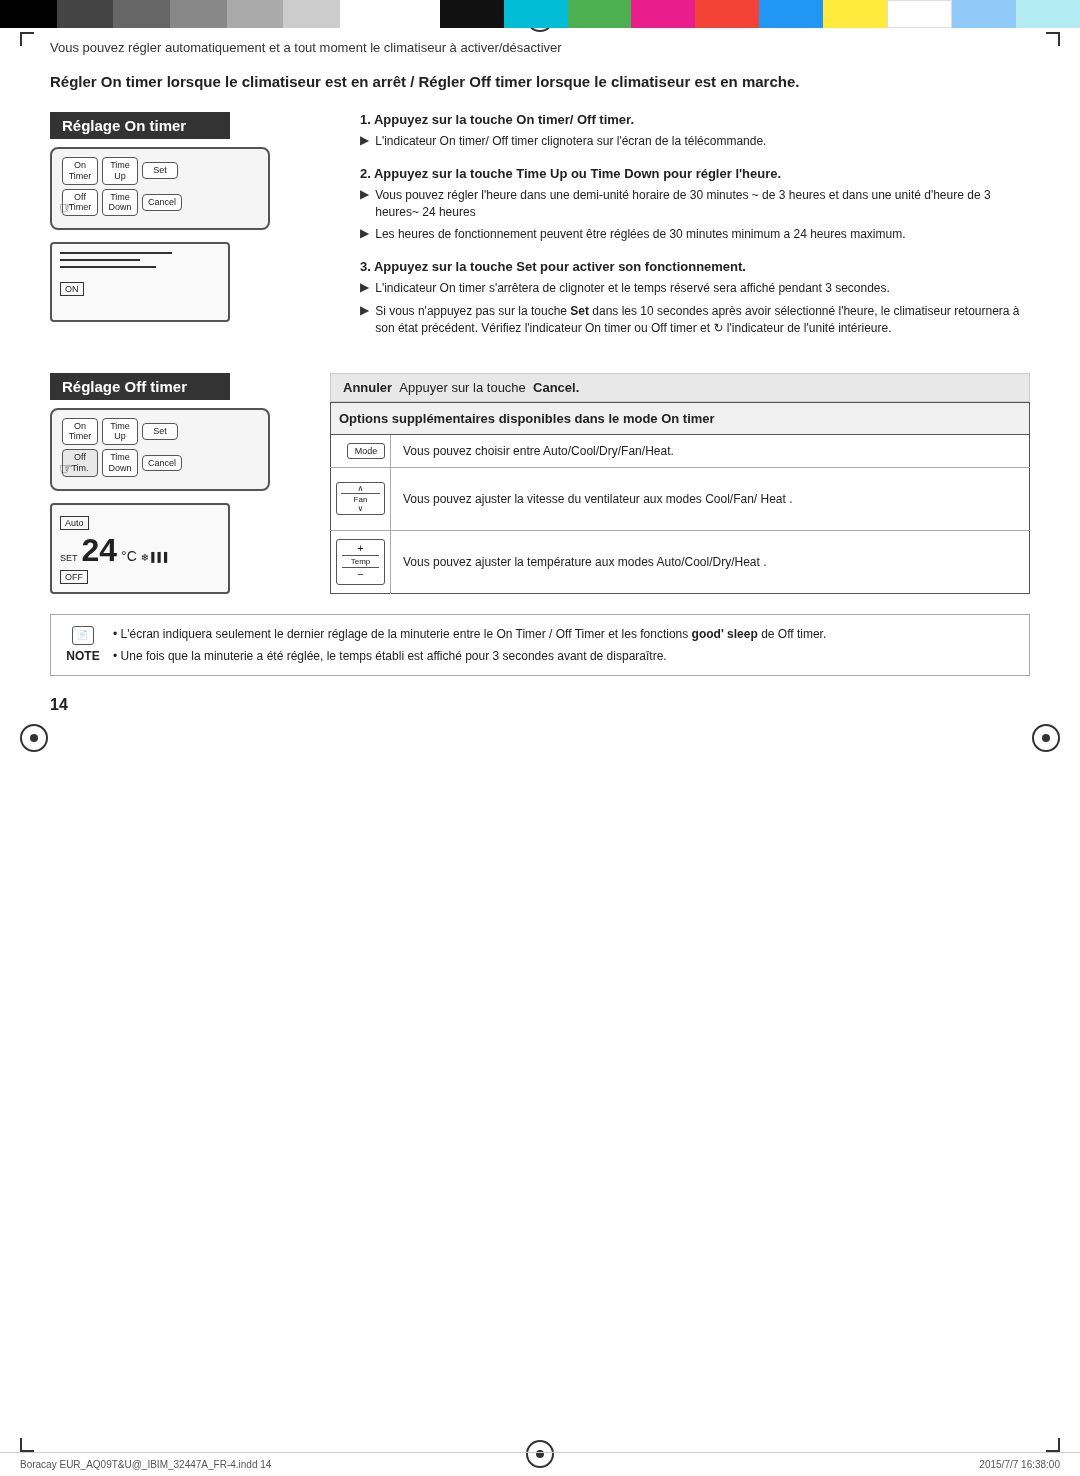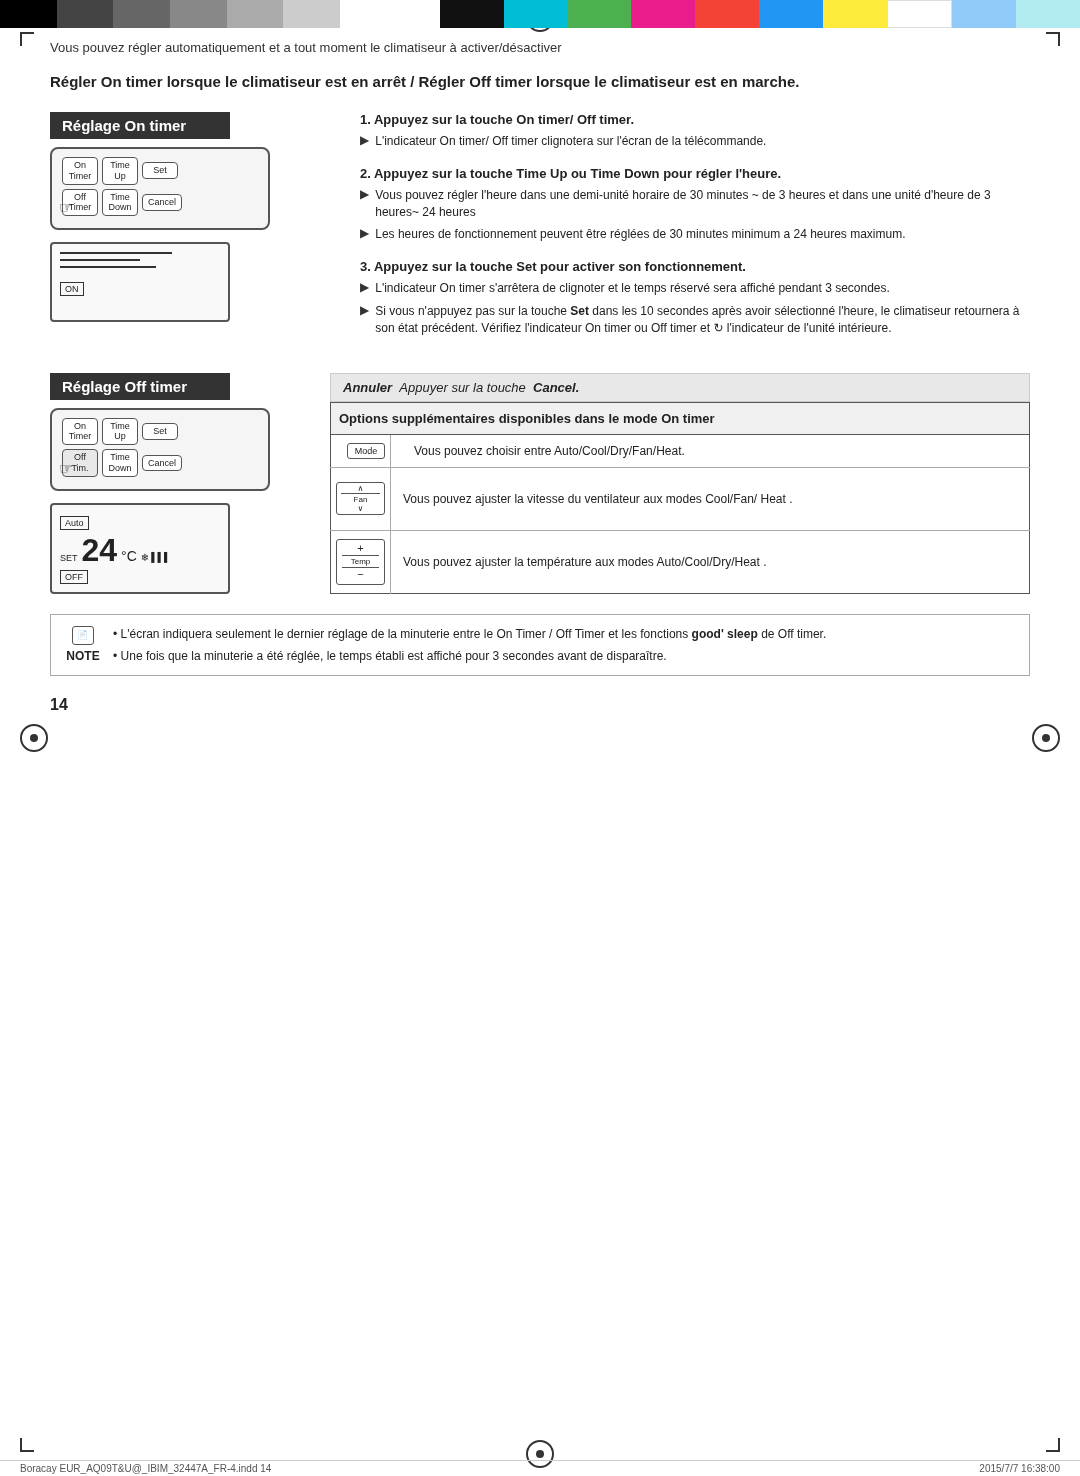--- a/index.html
+++ b/index.html
@@ -55,21 +55,21 @@
     .cb-blue { background: #2196f3; }
     .cb-yellow { background: #ffeb3b; }
     .cb-white { background: #fff; border: 1px solid #ddd; }
     .cb-lt-blue { background: #90caf9; }
     .cb-lt-cyan { background: #b2ebf2; }
 
     
     .bottom-bar {
       position: absolute;
       bottom: 0; left: 0; right: 0;
-      height: 16px;
+      height: 24px;
       border-top: 1px solid #ccc;
       display: flex;
       align-items: center;
       justify-content: space-between;
       padding: 0 20px;
       font-size: 10px;
       color: #555;
     }
 
     
@@ -275,21 +275,20 @@
       flex: 1;
     }
 
     
     .annuler-box {
       background: #e8e8e8;
       padding: 6px 12px;
       font-size: 13px;
       margin-bottom: 0;
       border: 1px solid #ccc;
-      font-style: italic;
     }
 
     
     .options-table {
       border: 1px solid #555;
       width: 100%;
       border-collapse: collapse;
       margin-top: 0;
     }
     .options-header {
@@ -615,21 +614,21 @@
         <thead>
           <tr>
             <td colspan="2" class="options-header">Options supplémentaires disponibles dans le mode On timer</td>
           </tr>
         </thead>
         <tbody>
           <tr>
             <td style="width:60px; border-right:1px solid #aaa; border-bottom:1px solid #aaa; text-align:center; padding:8px 5px;">
               <div class="option-icon-box">Mode</div>
             </td>
-            <td style="padding:8px 23px; border-bottom:1px solid #aaa; font-size:12px;">Vous pouvez choisir entre Auto/Cool/Dry/Fan/Heat.</td>
+            <td style="padding:8px 12px; border-bottom:1px solid #aaa; font-size:12px;">Vous pouvez choisir entre Auto/Cool/Dry/Fan/Heat.</td>
           </tr>
           <tr>
             <td style="width:60px; border-right:1px solid #aaa; border-bottom:1px solid #aaa; text-align:center; padding:8px 5px;">
               <div class="fan-icon-box" style="padding: 1px 4px;">
                 <div>∧</div>
                 <div style="font-size:8px; border-top:1px solid #555; padding-top:1px;">Fan</div>
                 <div>∨</div>
               </div>
             </td>
             <td style="padding:24px 12px; border-bottom:1px solid #aaa; font-size:12px;">Vous pouvez ajuster la vitesse du ventilateur aux modes Cool/Fan/ Heat .</td>

